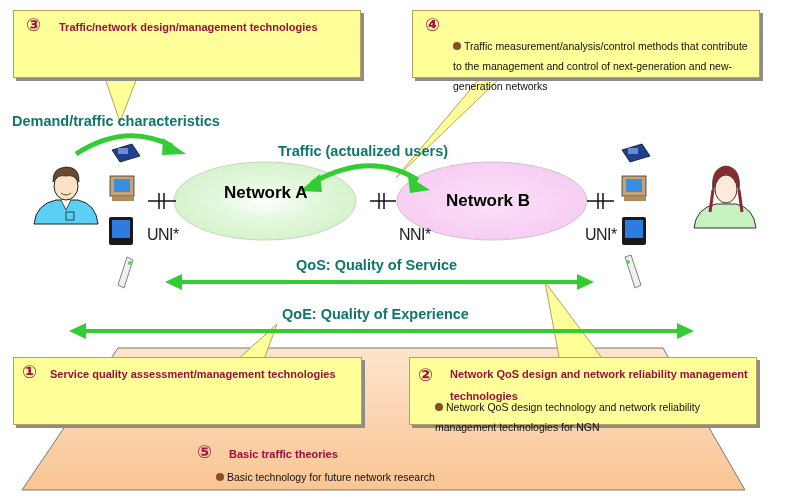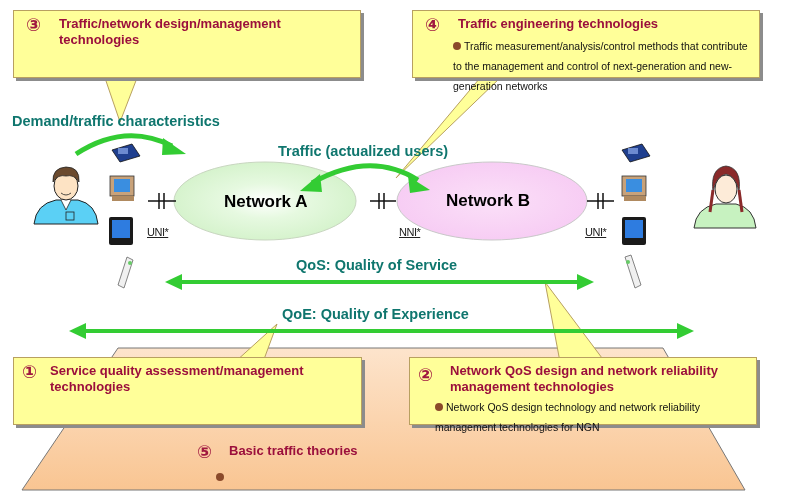--- a/index.html
+++ b/index.html
@@ -1,25 +1,25 @@
 <!DOCTYPE html>
 <html><head>
 <meta charset="utf-8">
 <style>
   html, body { margin:0; padding:0; background:#ffffff; }
   body { width:785px; height:500px; position:relative; overflow:hidden; font-family:"Liberation Sans", sans-serif; }
   svg.bg { position:absolute; left:0; top:0; }
   .box { position:absolute; background:#ffff99; border:1px solid #b8a060; box-shadow:3px 3px 0 #8c8c8c; box-sizing:border-box; }
   .num { position:absolute; color:#a01840; font-weight:bold; font-size:18px; font-family:"DejaVu Sans", sans-serif; }
-  .ttl { position:absolute; color:#9b0f3c; font-weight:bold; font-size:13px; line-height:16px; }
+  .ttl { position:absolute; color:#9b0f3c; font-weight:bold; font-size:11px; line-height:22px; }
   .desc { position:absolute; color:#111; font-size:10.5px; line-height:20px; }
   .dot { display:inline-block; width:8px; height:8px; border-radius:50%; background:#8b4a2a; margin-right:3px; vertical-align:0px; }
   .red { position:absolute; color:#0f766e; font-weight:bold; font-size:14.5px; white-space:nowrap; }
   .netlbl { position:absolute; color:#000; font-weight:bold; font-size:17px; white-space:nowrap; }
-  .ifl { position:absolute; color:#222; font-size:11px; letter-spacing:-0.5px;text-decoration:underline; }
+  .ifl { position:absolute; color:#222; font-size:16px; letter-spacing:-0.5px; }
 </style>
 </head>
 <body>
 
 <svg class="bg" width="785" height="500" viewBox="0 0 785 500">
   <defs>
     <linearGradient id="plat" x1="0" y1="0" x2="0" y2="1">
       <stop offset="0" stop-color="#fde4cc"></stop>
       <stop offset="1" stop-color="#f9c592"></stop>
     </linearGradient>
@@ -135,44 +135,43 @@
     <polygon points="625,257 631,255 641,285 635,288" fill="#f0f0f0" stroke="#666" stroke-width="0.8"></polygon>
     <circle cx="628" cy="262" r="2" fill="#6c6"></circle>
   </g>
 </svg>
 
 <div class="red" style="left:12px; top:113px;">Demand/traffic characteristics</div>
 <div class="red" style="left:278px; top:143px;">Traffic (actualized users)</div>
 <div class="red" style="left:296px; top:257px;">QoS: Quality of Service</div>
 <div class="red" style="left:282px; top:306px;">QoE: Quality of Experience</div>
 
-<div class="netlbl" style="left:224px; top:192px;">Network A</div>
+<div class="netlbl" style="left:224px; top:183px;">Network A</div>
 <div class="netlbl" style="left:446px; top:191px;">Network B</div>
 
 <div class="ifl" style="left:147px; top:226px;">UNI*</div>
 <div class="ifl" style="left:366px; top:226px;margin-left:33px;">NNI*</div>
 <div class="ifl" style="left:585px; top:226px;">UNI*</div>
 
 <div class="box" style="left:13px; top:10px; width:348px; height:68px;">
   <span class="num" style="left:12px; top:3px;">③</span>
   <span class="ttl" style="left:45px; top:5px; width:300px;">Traffic/network design/management technologies</span>
 </div>
 
 <div class="box" style="left:412px; top:10px; width:348px; height:68px;">
   <span class="num" style="left:12px; top:3px;">④</span>
-  <span class="ttl" style="left:45px; top:5px; width:300px;">Traffic engineering technologies</span>
   <div class="desc" style="left:40px; top:25px; width:300px;"><span class="dot"></span><span>Traffic measurement/analysis/control methods that contribute to the management and control of next-generation and new-generation networks</span></div>
 </div>
 
 <div class="box" style="left:13px; top:357px; width:349px; height:68px;">
   <span class="num" style="left:8px; top:3px;">①</span>
   <span class="ttl" style="left:36px; top:5px; width:310px;">Service quality assessment/management technologies</span>
 </div>
 
 <div class="box" style="left:409px; top:357px; width:348px; height:68px;">
   <span class="num" style="left:8px; top:6px;">②</span>
   <span class="ttl" style="left:40px; top:5px; width:305px;">Network QoS design and network reliability management technologies</span>
   <div class="desc" style="left:25px; top:39px; width:320px;"><span class="dot"></span><span>Network QoS design technology and network reliability management technologies for NGN</span></div>
 </div>
 
 <span class="num" style="left:197px; top:441px;">⑤</span>
 <span class="ttl" style="left:229px; top:443px; white-space:nowrap;">Basic traffic theories</span>
-<div class="desc" style="left:216px; top:467px; white-space:nowrap;"><span class="dot"></span></div>
+<div class="desc" style="left:216px; top:467px; white-space:nowrap;"><span class="dot"></span><span>Basic technology for future network research</span></div>
 
 </body></html>

